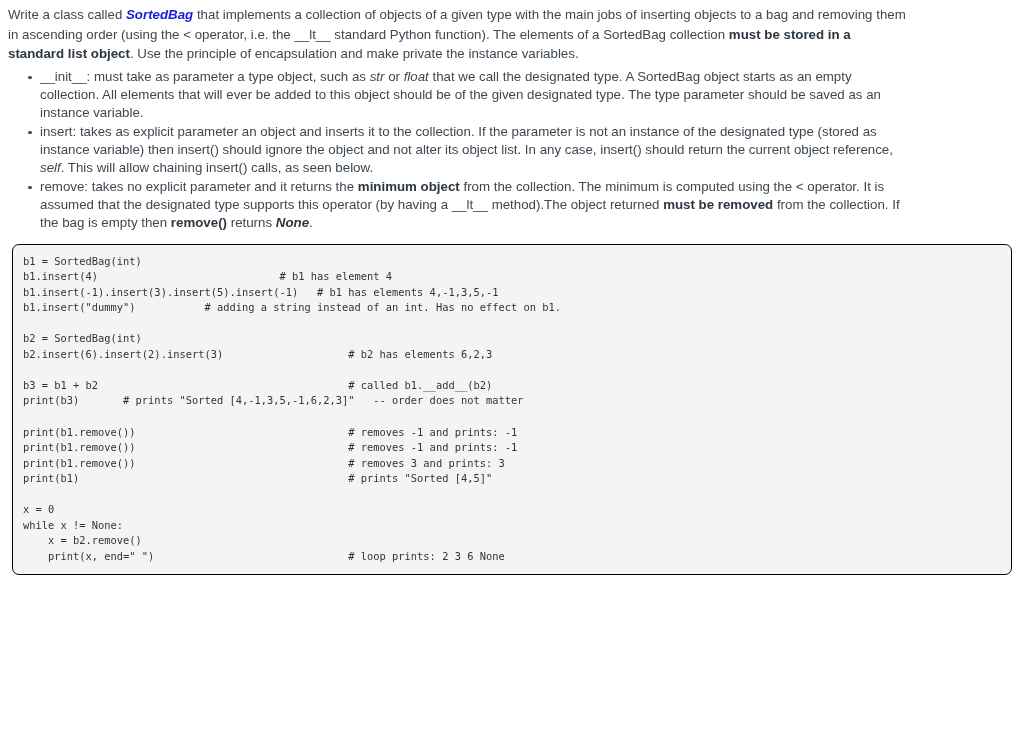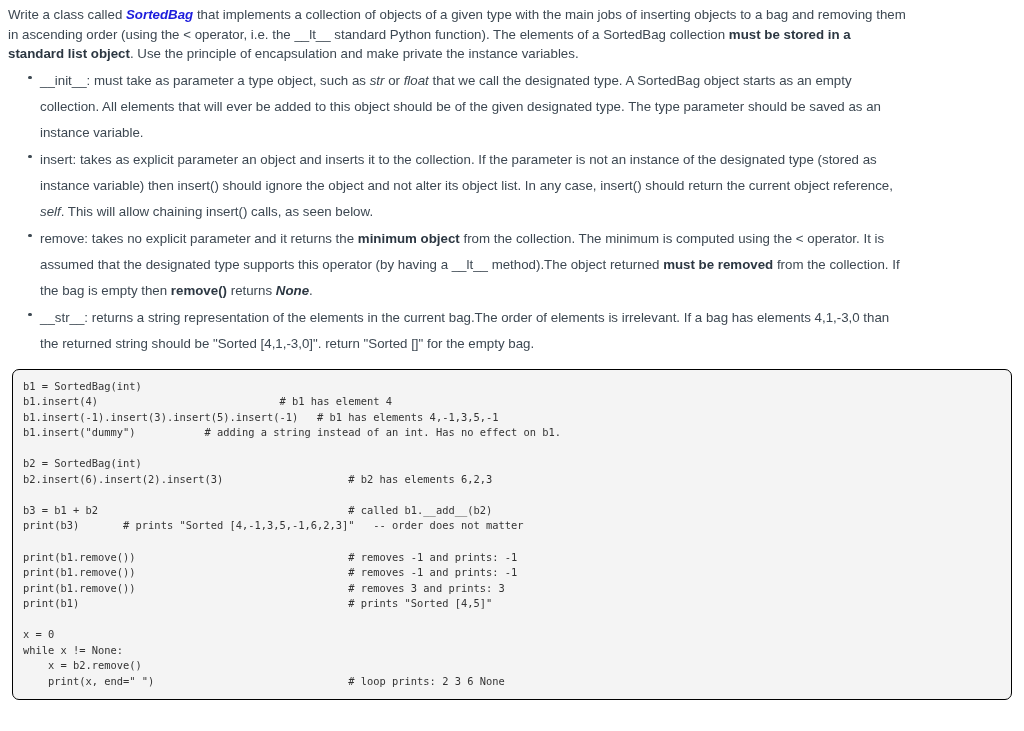--- a/index.html
+++ b/index.html
@@ -31,21 +31,21 @@
   p.para.spaced { padding-top: 12px; }
 
   ul.ops {
     margin: 4px 0 0 0;
     padding-left: 34px;
     list-style: none;
   }
   ul.ops > li {
     position: relative;
     font-size: 13.3px;
-    line-height: 26px;
+    line-height: 18px;
     color: #3d4852;
     margin: 0 0 1px 0;
     padding-right: 8px;
   }
   ul.ops > li::before {
     content: "";
     position: absolute;
     left: -12px;
     top: 8px;
     width: 3.5px;
@@ -85,21 +85,20 @@
 
 <div class="page">
 
   <p class="para"><span>Write a class called </span><span class="kw-title">SortedBag</span><span> that implements a collection of objects of a given type with the main jobs of inserting objects to a bag  and removing them in ascending order (using the &lt; operator, i.e. the __lt__ standard Python function). The elements of a SortedBag collection </span><b>must be stored in a standard list object</b><span>. Use the principle of encapsulation and make private the instance variables.</span></p>
 
 
   <ul class="ops" id="ops-list">
       <li><span>__init__: must take as parameter a type object, such as </span><i>str</i><span> or </span><i>float</i><span> that  we call the designated type. A SortedBag object starts as an empty collection. All elements that will ever be added to this object should be of the given designated type. The type parameter should be saved as an instance variable.</span></li>
       <li><span>insert: takes as explicit parameter an object and inserts it to the collection. If the parameter is not an instance of the designated type (stored as instance variable) then insert() should ignore the object and not alter its object list. In any case, insert() should return the current object reference, </span><i>self</i><span>. This will allow chaining insert() calls, as seen below.</span></li>
       <li><span>remove: takes no explicit parameter and it returns the </span><b>minimum object</b><span> from the collection. The minimum is computed using the &lt; operator. It is assumed that the designated type supports this operator (by having a __lt__ method).The object returned </span><b>must be removed</b><span> from the collection. If the bag is empty then </span><b>remove()</b><span> returns </span><b style="font-style: italic;">None</b><span>.</span></li>
-      <li><span>__str__: returns a string representation of the elements in the current bag.The order of elements is irrelevant. If a bag has elements 4,1,-3,0 than the returned string should be "Sorted [4,1,-3,0]". return "Sorted []" for the empty bag.</span></li>
     </ul>
 
 
   <div class="code-box">
     <pre class="code">b1 = SortedBag(int)
 b1.insert(4)                             # b1 has element 4
 b1.insert(-1).insert(3).insert(5).insert(-1)   # b1 has elements 4,-1,3,5,-1
 b1.insert("dummy")           # adding a string instead of an int. Has no effect on b1.
 
 b2 = SortedBag(int)

